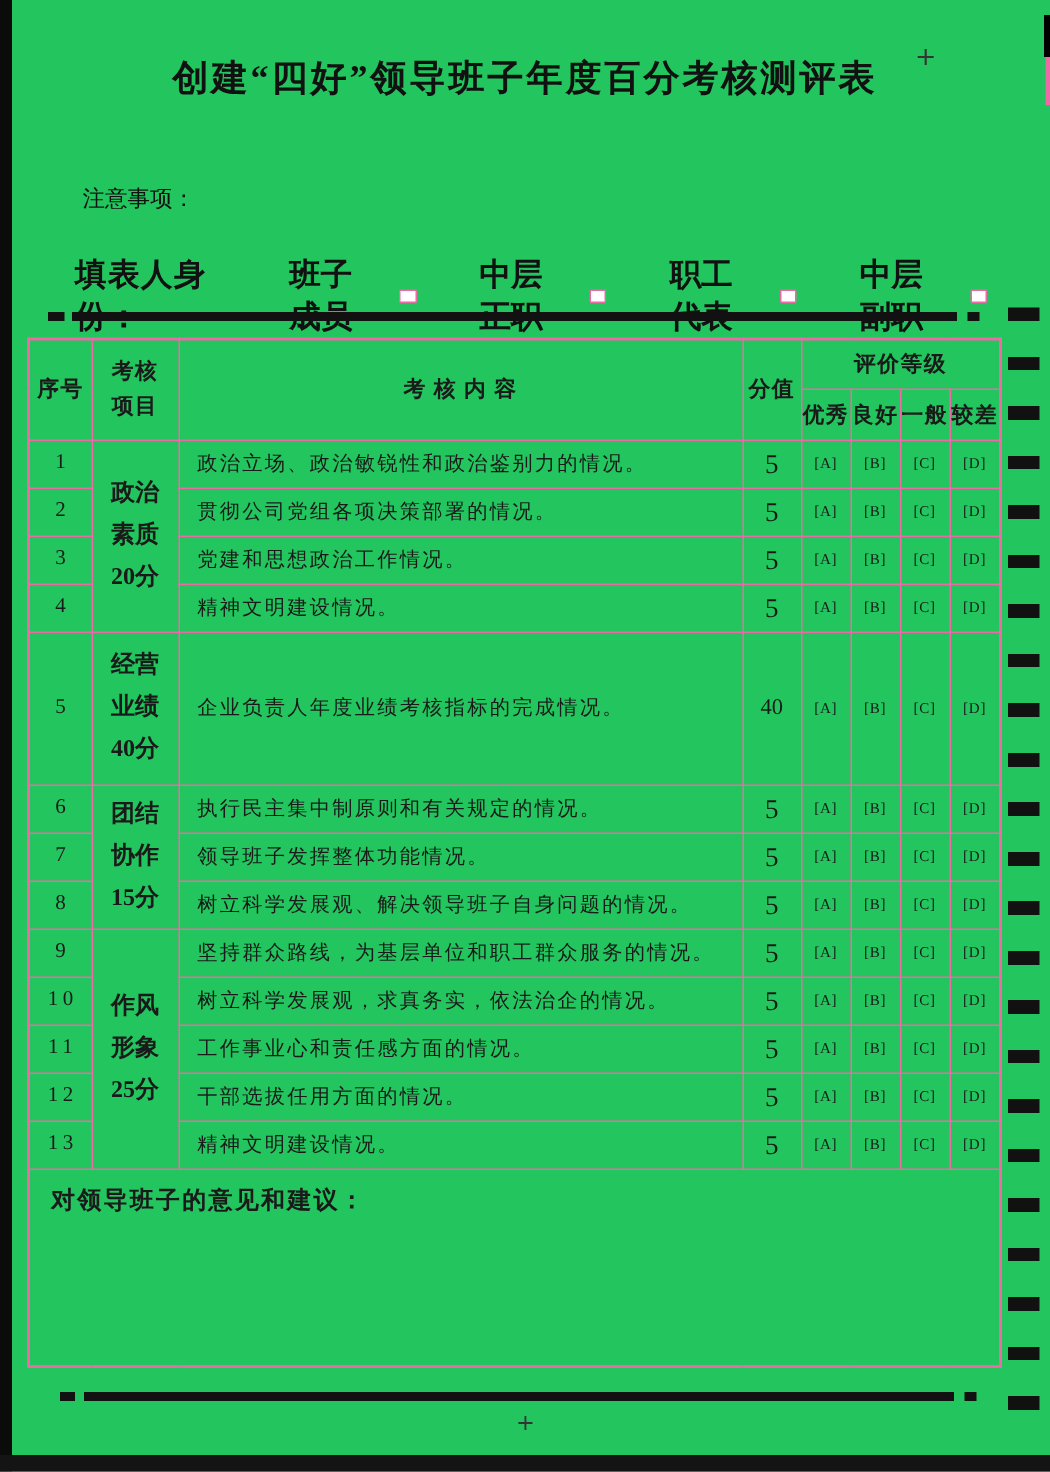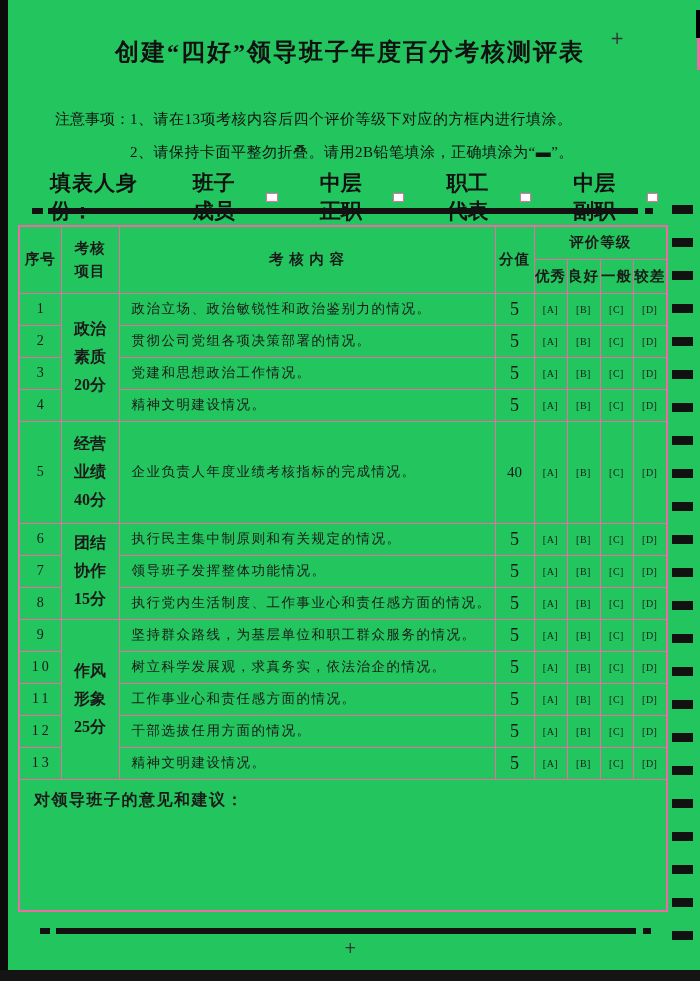--- a/index.html
+++ b/index.html
@@ -19,21 +19,21 @@
 
   
   .title{position:absolute;left:0;top:36px;width:700px;text-align:center;
          font-weight:bold;font-size:24px;letter-spacing:2px;color:#111;}
   .plus{position:absolute;color:#333;font-size:17px;font-weight:normal;
         font-family:"DejaVu Sans",sans-serif;}
   .plus-top{left:610px;top:28px;}
   .plus-bottom{left:344px;top:939px;font-size:15px;}
 
   
-  .notes{position:absolute;left:55px;top:103px;display:flex;align-items:flex-start;
+  .notes{position:absolute;left:55px;top:117px;display:flex;align-items:flex-start;
          font-size:15px;color:#111;}
   .notes-label{line-height:33px;white-space:nowrap;}
   .notes-lines div{line-height:33px;white-space:nowrap;letter-spacing:0.5px;}
 
   
   .identity{position:absolute;left:50px;top:169px;display:flex;align-items:center;
             font-size:21px;font-weight:bold;color:#111;}
   .identity-label{margin-right:42px;letter-spacing:1px;}
   .identity-option{display:flex;align-items:center;margin-right:42px;}
   .checkbox{display:inline-block;width:15px;height:9px;border:1.5px solid var(--accent-pink);
@@ -67,24 +67,20 @@
 </head>
 <body>
 
 <div id="screen">
 
   <div class="title">创建“四好”领导班子年度百分考核测评表</div>
   <div class="plus plus-top">+</div>
 
   <div class="notes">
     <div class="notes-label">注意事项：</div>
-    <div class="notes-lines">
-      <div>1、请在13项考核内容后四个评价等级下对应的方框内进行填涂。</div>
-      <div>2、请保持卡面平整勿折叠。请用2B铅笔填涂，正确填涂为“▬”。</div>
-    </div>
   </div>
 
   <div class="identity">
     <span class="identity-label">填表人身份：</span>
     <span class="identity-option">
       <span>班子成员</span>
       <span class="checkbox"></span>
     </span>
     <span class="identity-option">
       <span>中层正职</span>
@@ -202,21 +198,21 @@
       <td class="no">7</td>
       <td class="content">领导班子发挥整体功能情况。</td>
       <td class="score">5</td>
       <td class="mark">[A]</td>
       <td class="mark">[B]</td>
       <td class="mark">[C]</td>
       <td class="mark">[D]</td>
     </tr>
     <tr class="r">
       <td class="no">8</td>
-      <td class="content">执行党内生活制度、工作事业心和责任感方面的情况。</td>
+      <td class="content">树立科学发展观、解决领导班子自身问题的情况。</td>
       <td class="score">5</td>
       <td class="mark">[A]</td>
       <td class="mark">[B]</td>
       <td class="mark">[C]</td>
       <td class="mark">[D]</td>
     </tr>
 
     <tr class="r">
       <td class="no">9</td>
       <td class="cat" rowspan="5">作风

